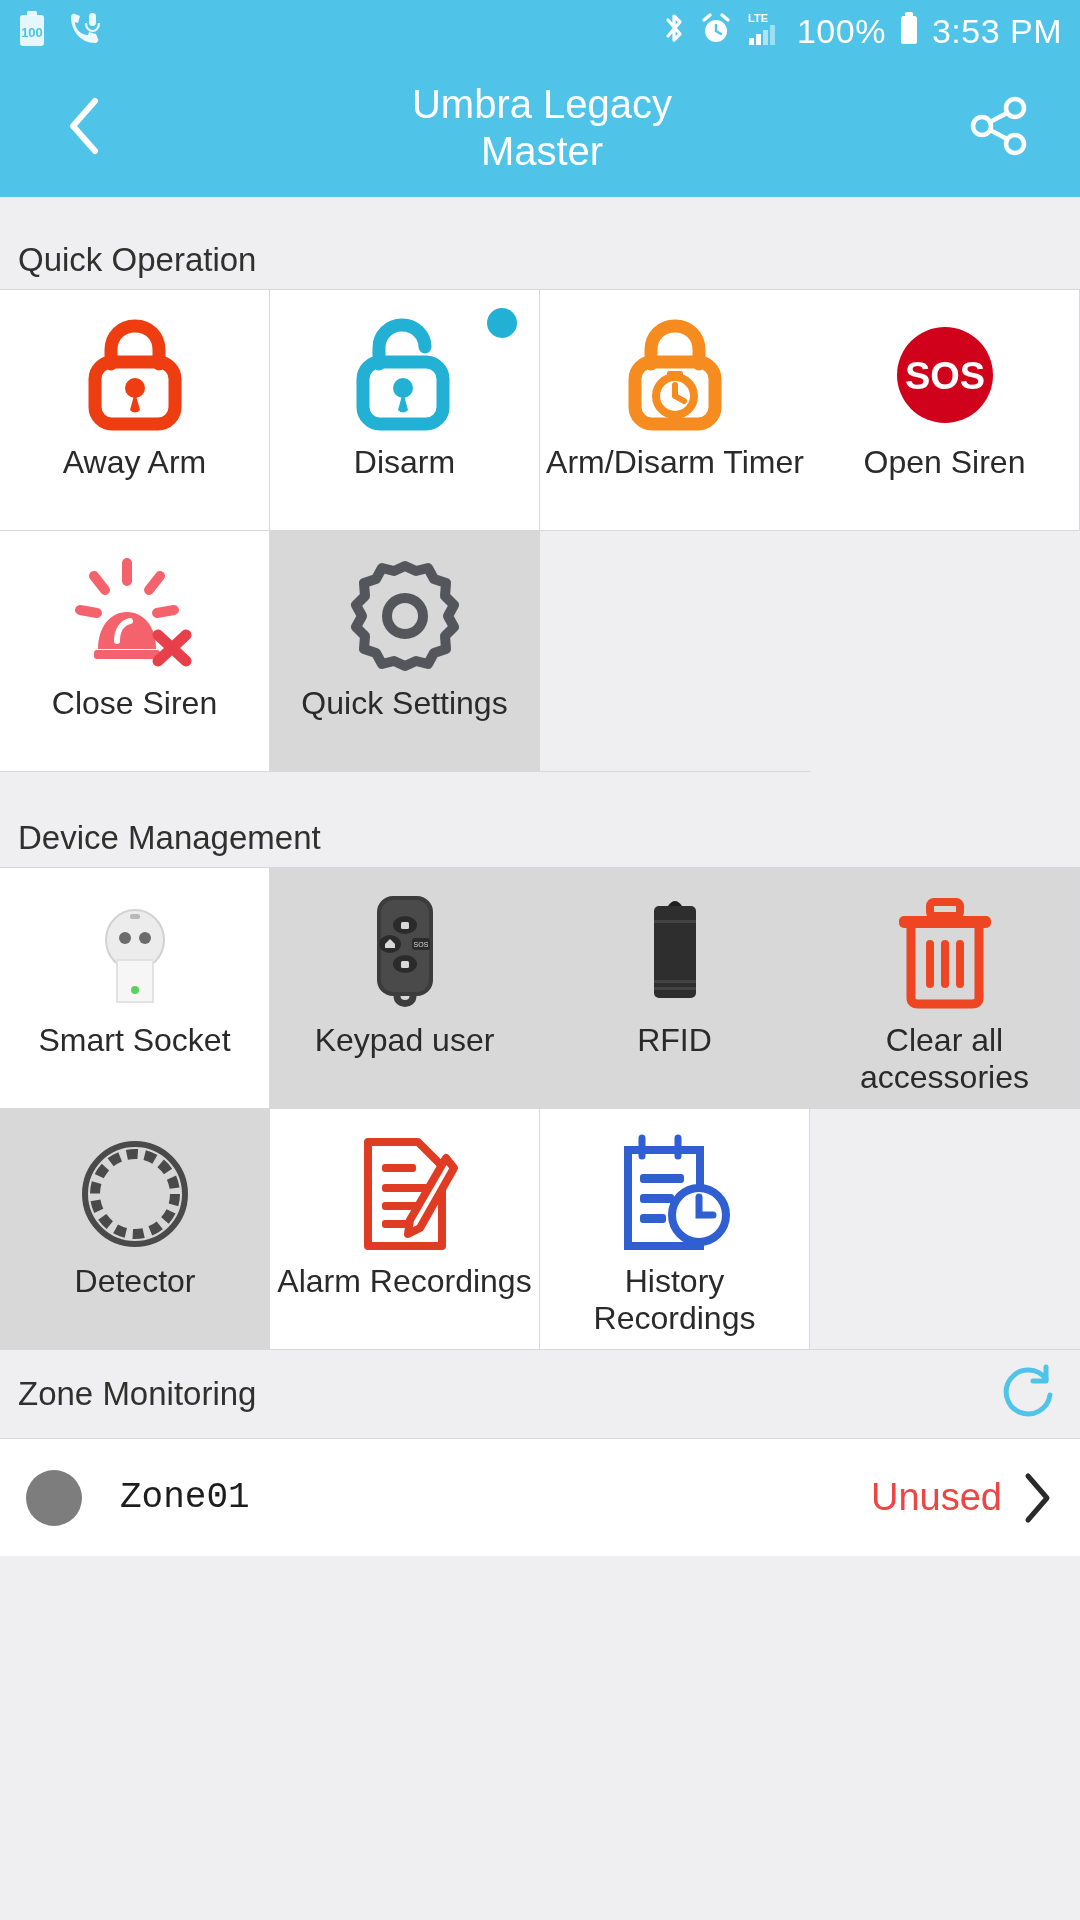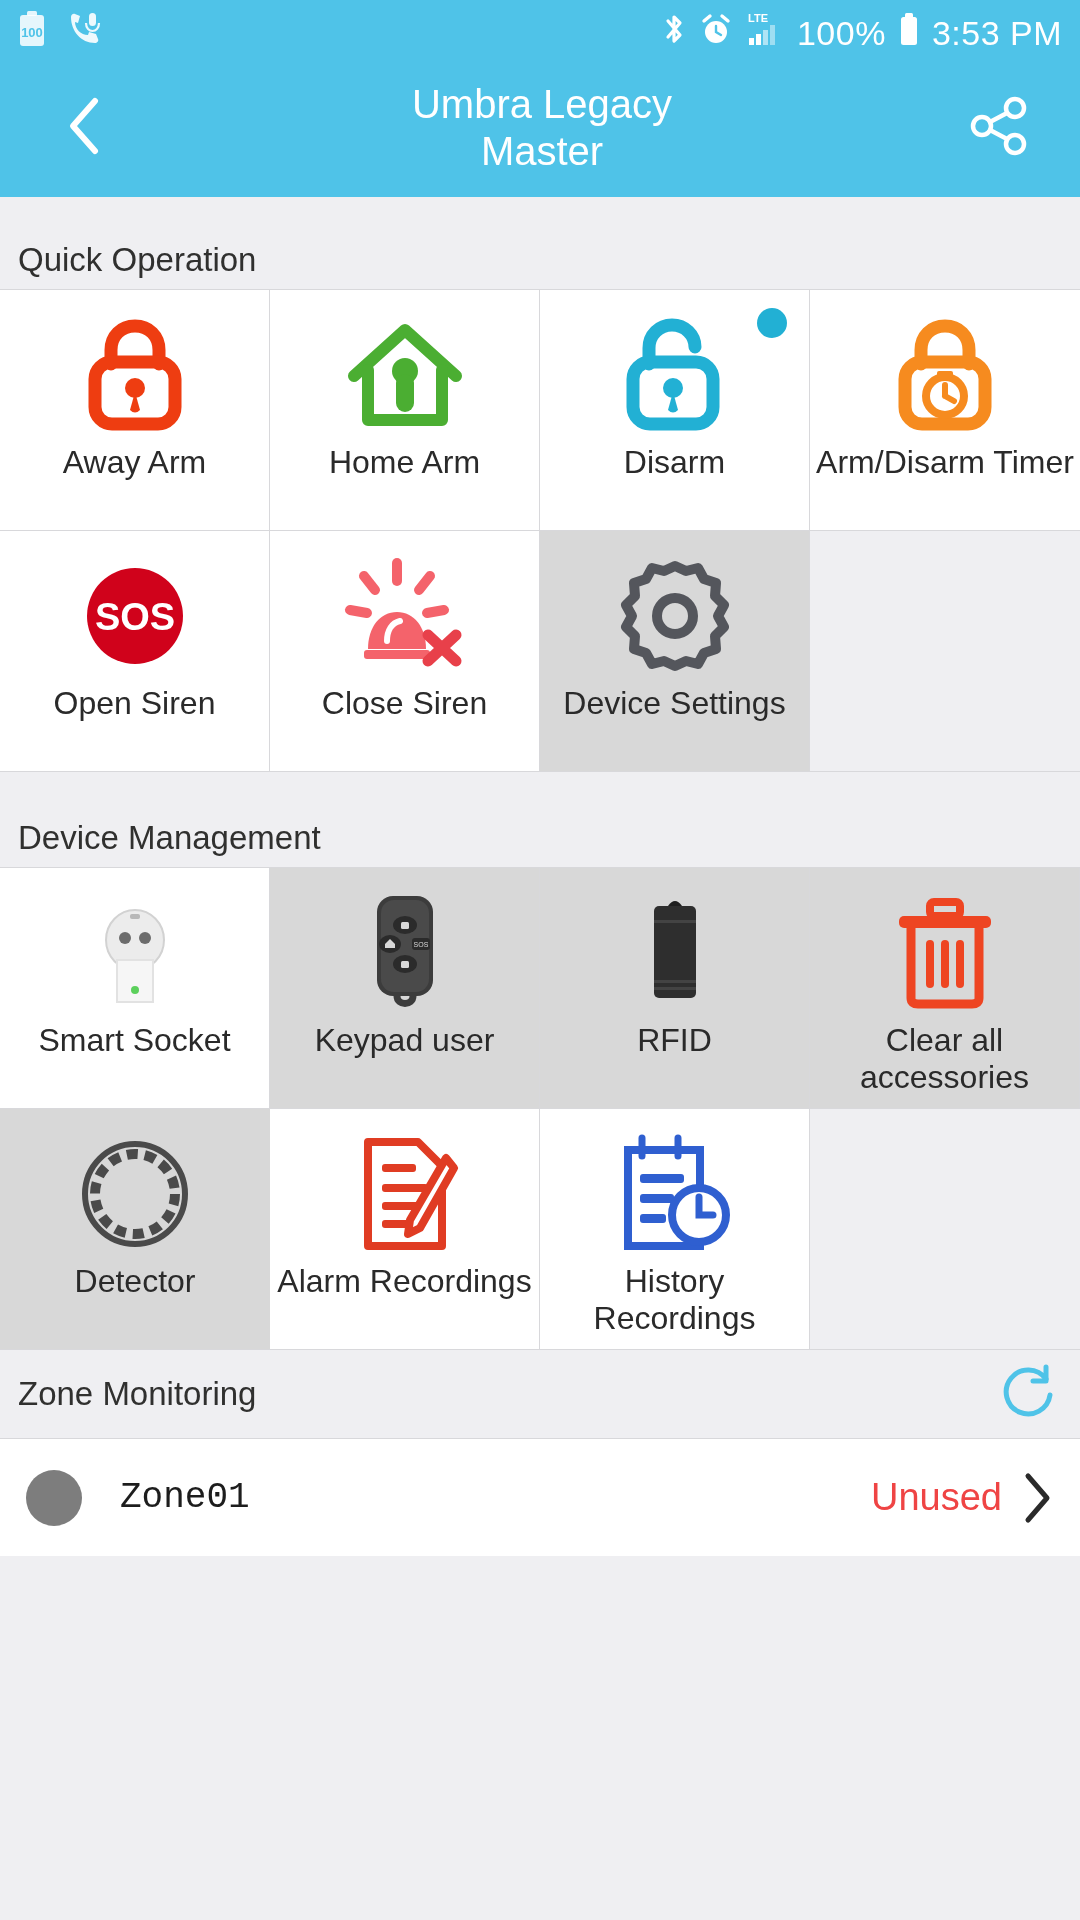--- a/index.html
+++ b/index.html
@@ -13,21 +13,21 @@
   
   .statusbar {
     height: 62px;
     background: #4FC3E8;
     display: flex;
     align-items: center;
     padding: 0 18px;
     color: #ffffff;
   }
   .sb-left { display: flex; align-items: center; gap: 22px; }
-  .sb-right { display: flex; align-items: flex-end; gap: 12px; margin-left: auto; }
+  .sb-right { display: flex; align-items: center; gap: 12px; margin-left: auto; }
   .sb-text {
     font-size: 34px;
     color: #ffffff;
     letter-spacing: 0.5px;
     white-space: nowrap;
   }
   .sb-ico { display: block; }
 
   
   .header {
@@ -225,31 +225,20 @@
       <svg width="108" height="118" viewBox="0 0 108 118">
         <path d="M30 48 L30 34 C30 20 40 10 54 10 C68 10 78 20 78 34 L78 48" stroke="#EE3D11" stroke-width="13" fill="none" stroke-linecap="round"></path>
         <rect x="14" y="46" width="80" height="62" rx="17" stroke="#EE3D11" stroke-width="13" fill="none"></rect>
         <circle cx="54" cy="72" r="10" fill="#EE3D11"></circle>
         <path d="M54 76 L49 94 Q54 99 59 94 Z" fill="#EE3D11"></path>
       </svg>
     </div>
     <div class="tile-label">Away Arm</div>
   </div>
 
-  <div class="tile">
-    <div class="tile-icon">
-      <svg width="118" height="118" viewBox="0 0 118 118">
-        <path d="M8 60 L59 14 L110 60" stroke="#4BAE32" stroke-width="12" fill="none" stroke-linejoin="round" stroke-linecap="round"></path>
-        <path d="M22 54 L22 104 L96 104 L96 54" stroke="#4BAE32" stroke-width="12" fill="none" stroke-linejoin="round" stroke-linecap="round"></path>
-        <circle cx="59" cy="55" r="13" fill="#4BAE32"></circle>
-        <rect x="50" y="58" width="18" height="38" rx="9" fill="#4BAE32"></rect>
-      </svg>
-    </div>
-    <div class="tile-label">Home Arm</div>
-  </div>
 
   <div class="tile">
     <span class="badge-dot"></span>
     <div class="tile-icon">
       <svg width="120" height="118" viewBox="0 0 120 118">
         <path d="M34 48 L34 32 C34 19 44 9 57 9 C70 9 80 19 80 31" stroke="#22B0D4" stroke-width="13" fill="none" stroke-linecap="round"></path>
         <rect x="18" y="46" width="80" height="62" rx="17" stroke="#22B0D4" stroke-width="13" fill="none"></rect>
         <circle cx="58" cy="72" r="10" fill="#22B0D4"></circle>
         <path d="M58 76 L53 94 Q58 99 63 94 Z" fill="#22B0D4"></path>
       </svg>
@@ -297,21 +286,21 @@
     <div class="tile-label">Close Siren</div>
   </div>
 
   <div class="tile pressed">
     <div class="tile-icon">
       <svg width="116" height="116" viewBox="0 0 116 116">
         <path d="M58 8 L69 13 L81 10 L87 21 L99 25 L98 38 L107 47 L101 58 L107 69 L98 78 L99 91 L87 95 L81 106 L69 103 L58 108 L47 103 L35 106 L29 95 L17 91 L18 78 L9 69 L15 58 L9 47 L18 38 L17 25 L29 21 L35 10 L47 13 Z" stroke="#54565C" stroke-width="10" fill="none" stroke-linejoin="round"></path>
         <circle cx="58" cy="58" r="18" stroke="#54565C" stroke-width="10" fill="none"></circle>
       </svg>
     </div>
-    <div class="tile-label">Device Settings</div>
+    <div class="tile-label">Quick Settings</div>
   </div>
 
   <div class="tile blank last-col"></div>
 </div>
 
 <div class="section-title-bar dm-title-bar">
   <span class="section-title">Device Management</span>
 </div>
 
 <div class="grid">

